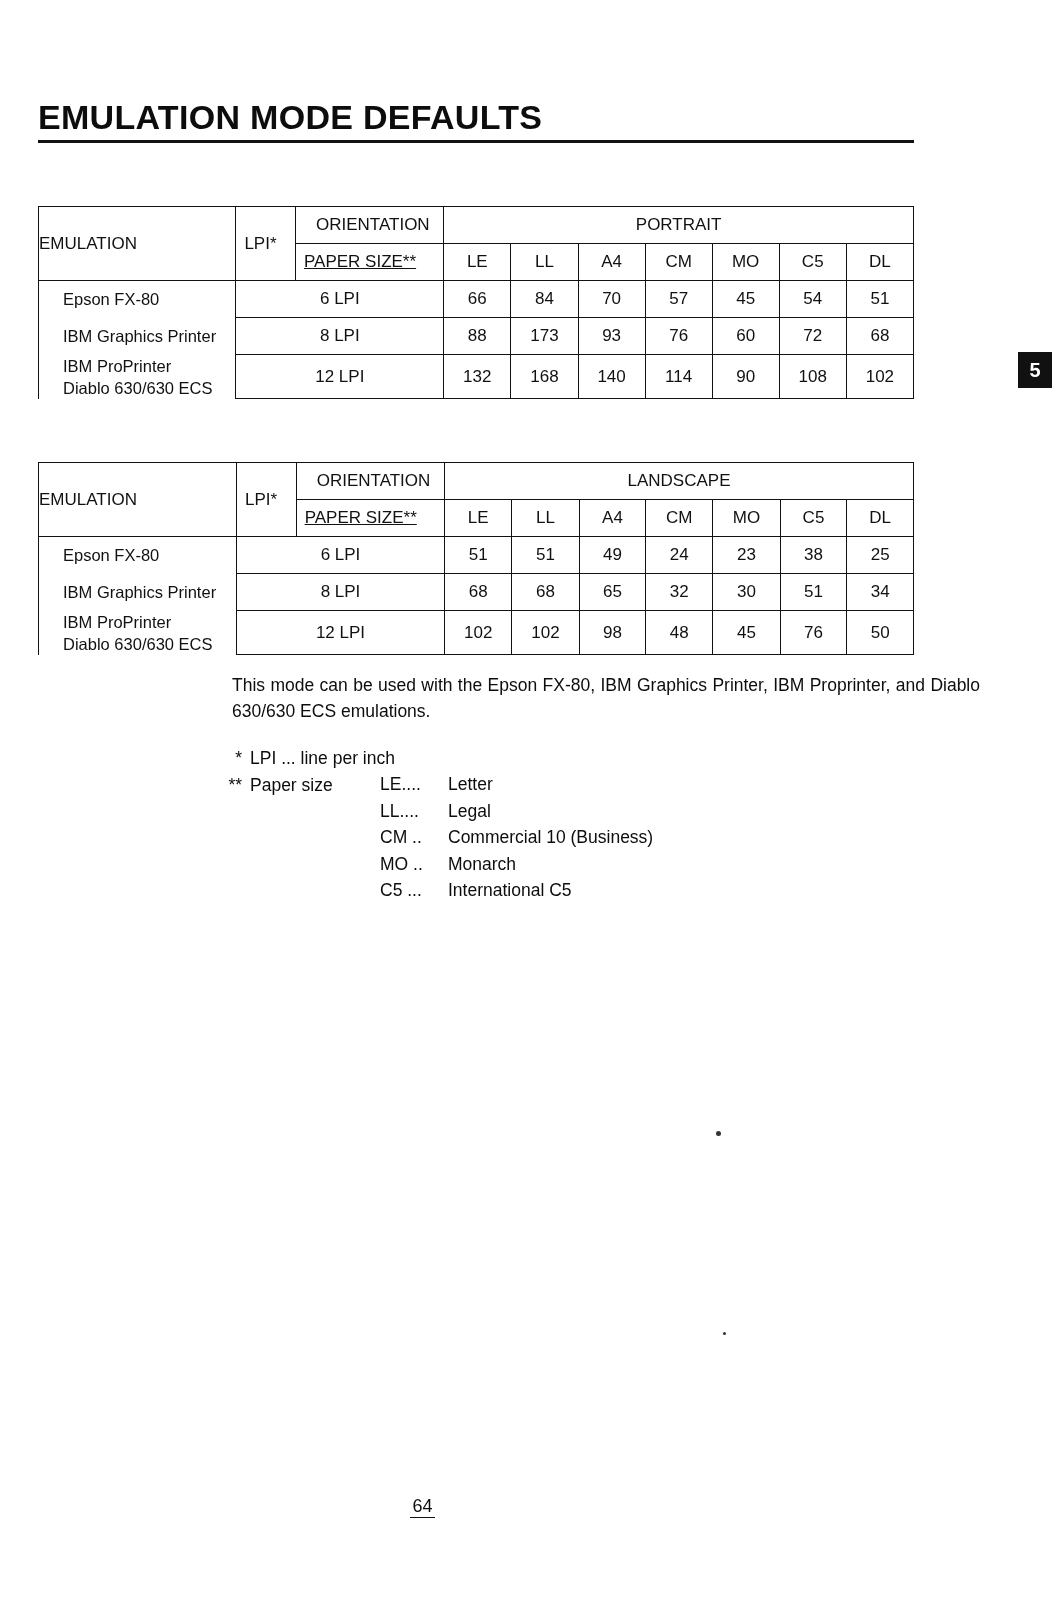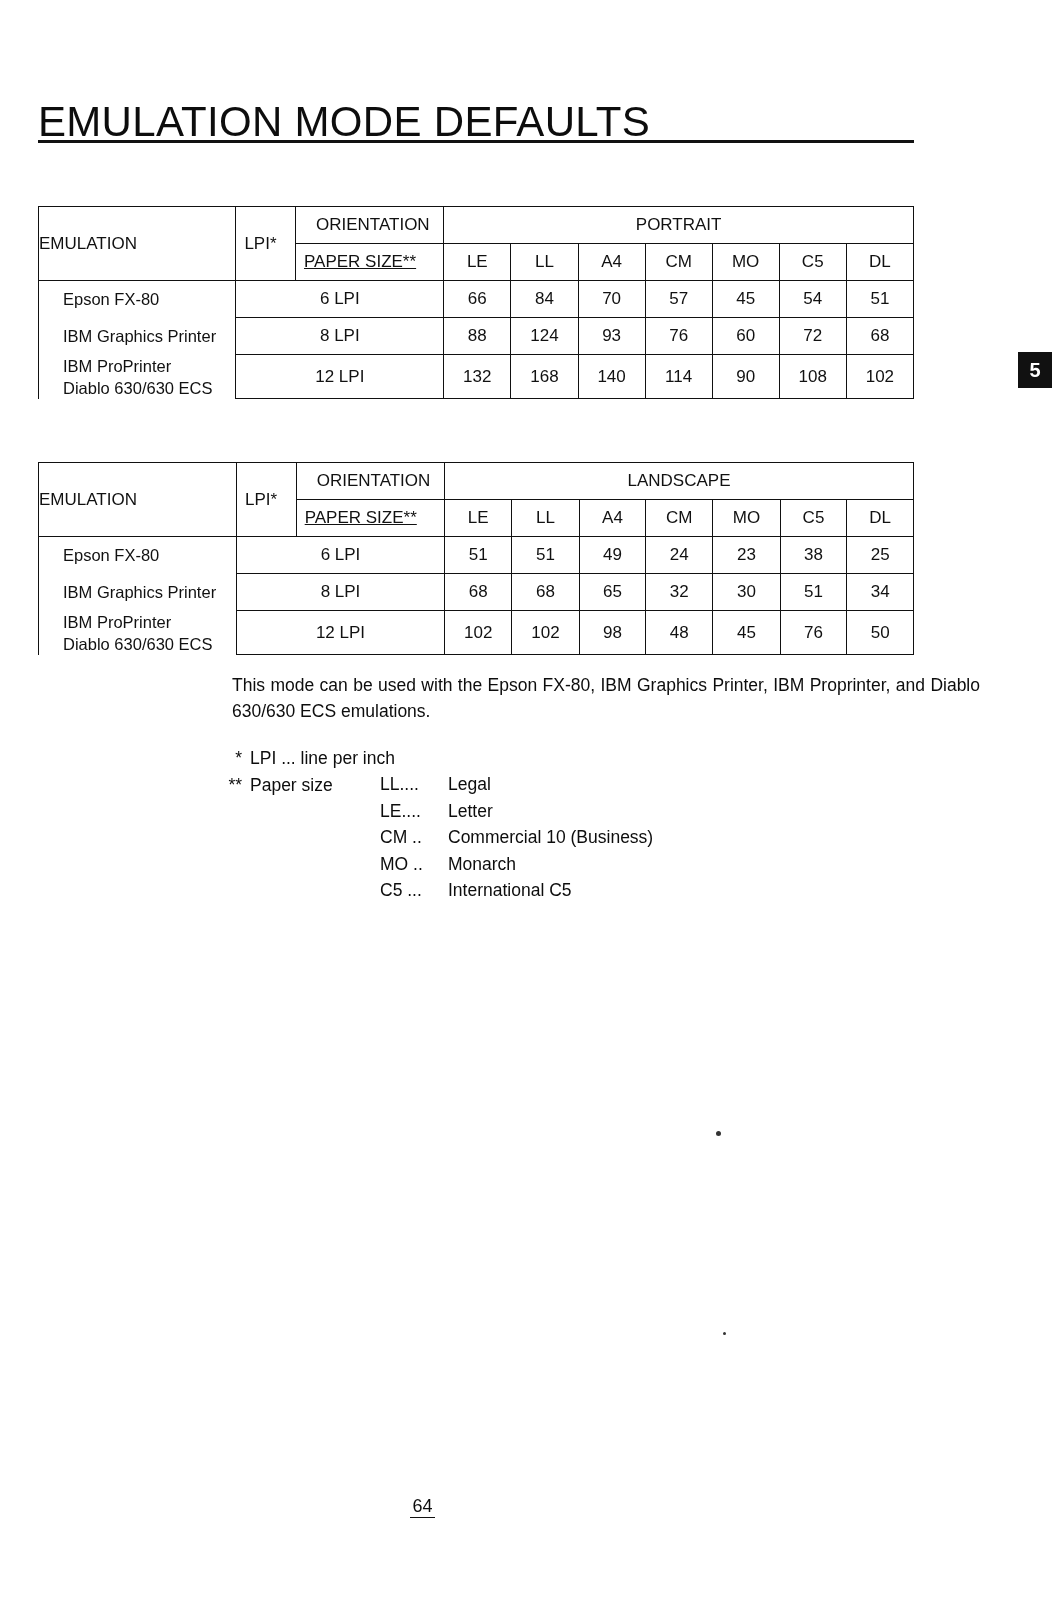--- a/index.html
+++ b/index.html
@@ -19,22 +19,22 @@
     position: absolute;
     left: 0; top: 0;
     width: 1052px;
     height: 1600px;
   }
   
   .title {
     position: absolute;
     left: 38px;
     top: 98px;
-    font-size: 42px;
-    font-weight: normal;
+    font-size: 34px;
+    font-weight: bold;
     letter-spacing: 0.3px;
   }
   .title-rule {
     position: absolute;
     left: 38px;
     top: 140px;
     width: 876px;
     height: 3px;
     background: #111;
   }
@@ -219,21 +219,21 @@
         <td>70</td>
         <td>57</td>
         <td>45</td>
         <td>54</td>
         <td>51</td>
       </tr>
       <tr>
         <td class="rowlabel">IBM Graphics Printer</td>
         <td colspan="2">8 LPI</td>
         <td>88</td>
-        <td>124</td>
+        <td>173</td>
         <td>93</td>
         <td>76</td>
         <td>60</td>
         <td>72</td>
         <td>68</td>
       </tr>
       <tr>
         <td class="rowlabel" style="line-height:22px;">
           <div>IBM ProPrinter</div>
           <div>Diablo 630/630 ECS</div>
@@ -331,28 +331,28 @@
       <div class="note-text">LPI ... line per inch</div>
     </div>
     <div class="note-row">
       <div class="note-mark">**</div>
       <div class="note-text">Paper size</div>
     </div>
   </div>
 
   <div class="legend">
     <div class="legend-row">
+      <div class="legend-key">LE....</div>
+      <div class="legend-val">Letter</div>
+    </div>
+    <div class="legend-row">
       <div class="legend-key">LL....</div>
       <div class="legend-val">Legal</div>
     </div>
     <div class="legend-row">
-      <div class="legend-key">LE....</div>
-      <div class="legend-val">Letter</div>
-    </div>
-    <div class="legend-row">
       <div class="legend-key">CM ..</div>
       <div class="legend-val">Commercial 10 (Business)</div>
     </div>
     <div class="legend-row">
       <div class="legend-key">MO ..</div>
       <div class="legend-val">Monarch</div>
     </div>
     <div class="legend-row">
       <div class="legend-key">C5 ...</div>
       <div class="legend-val">International C5</div>

